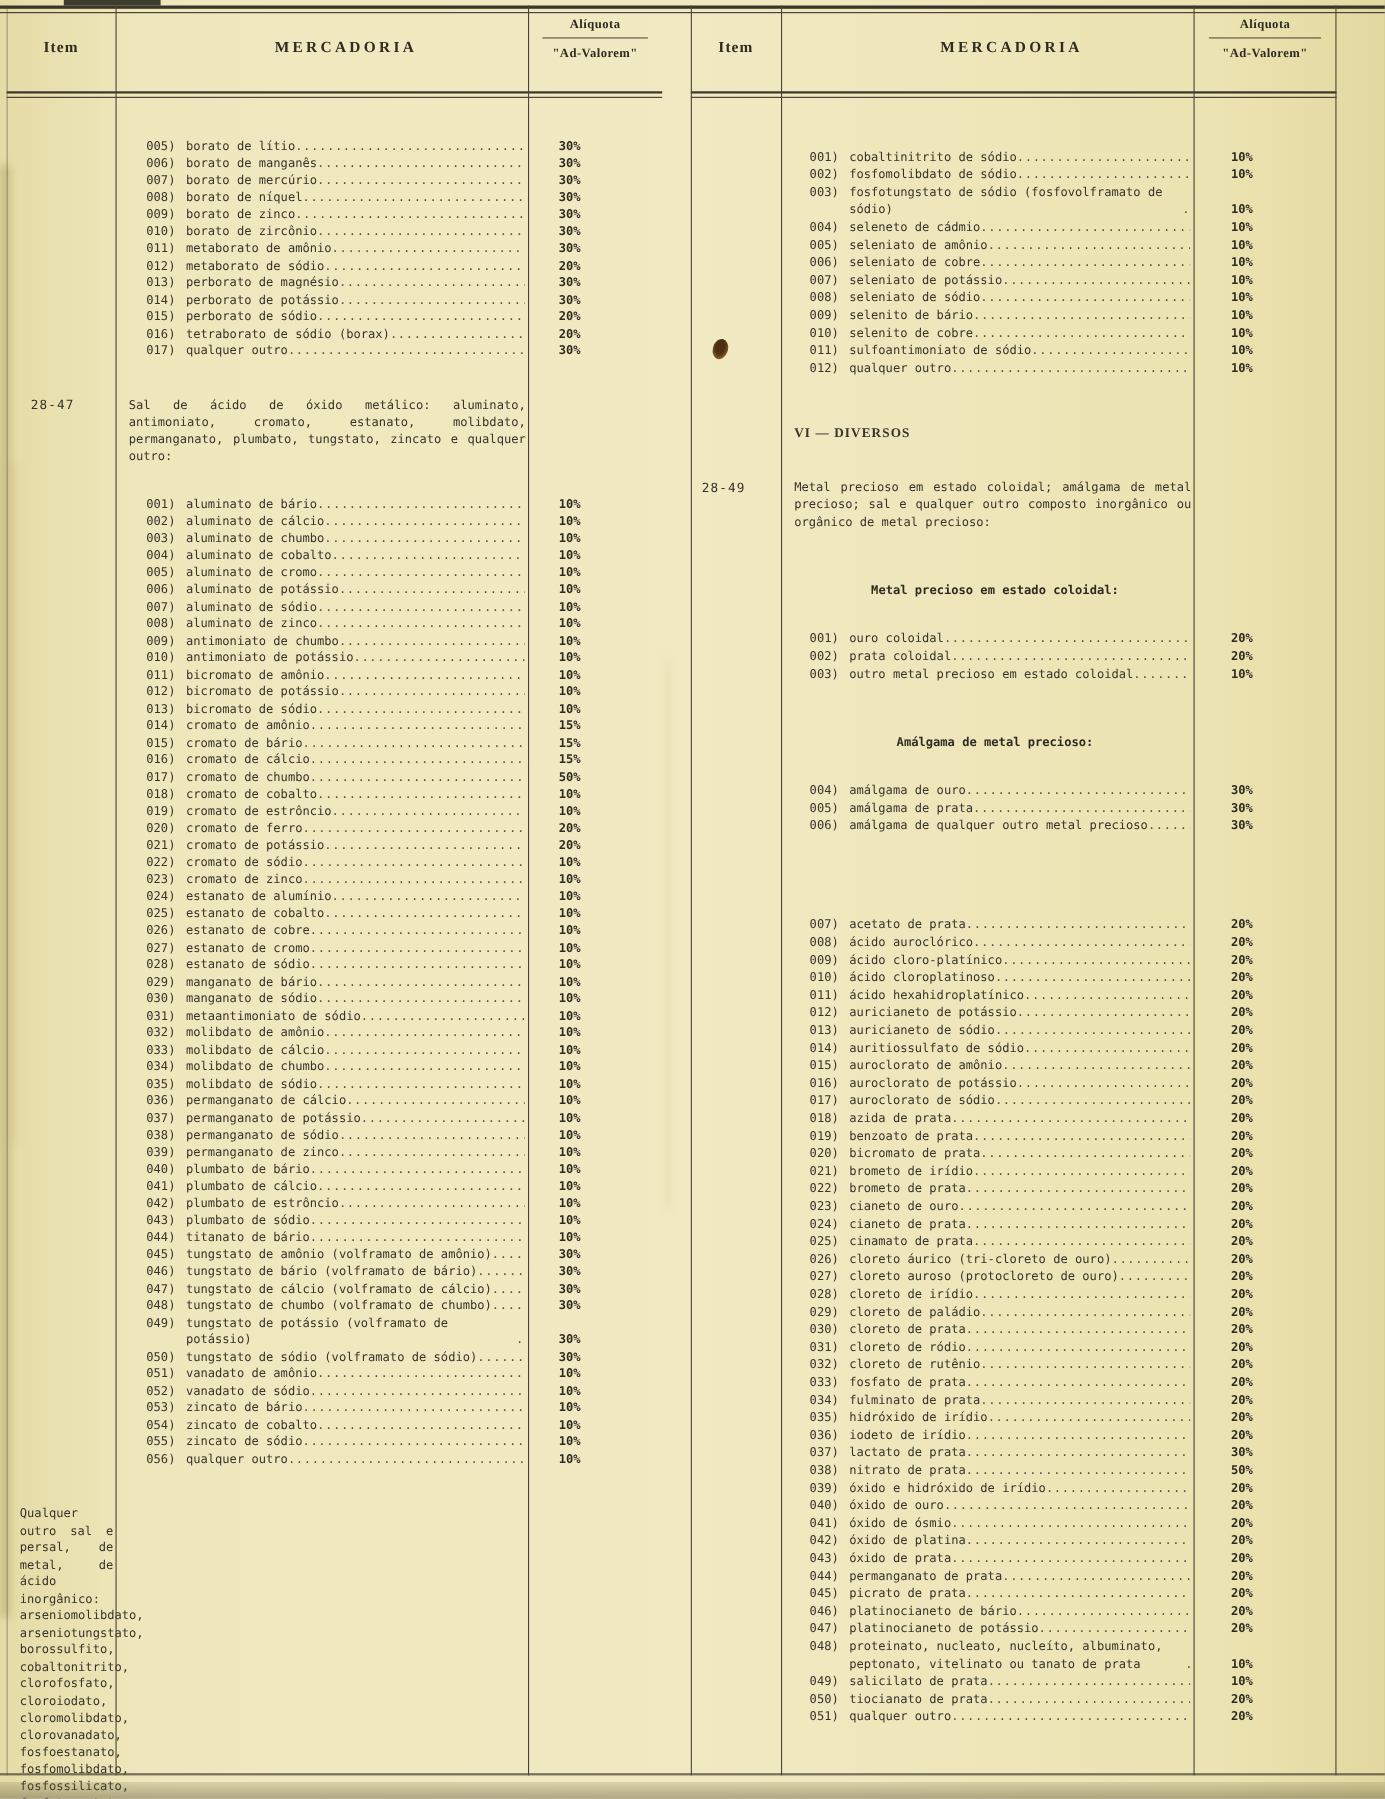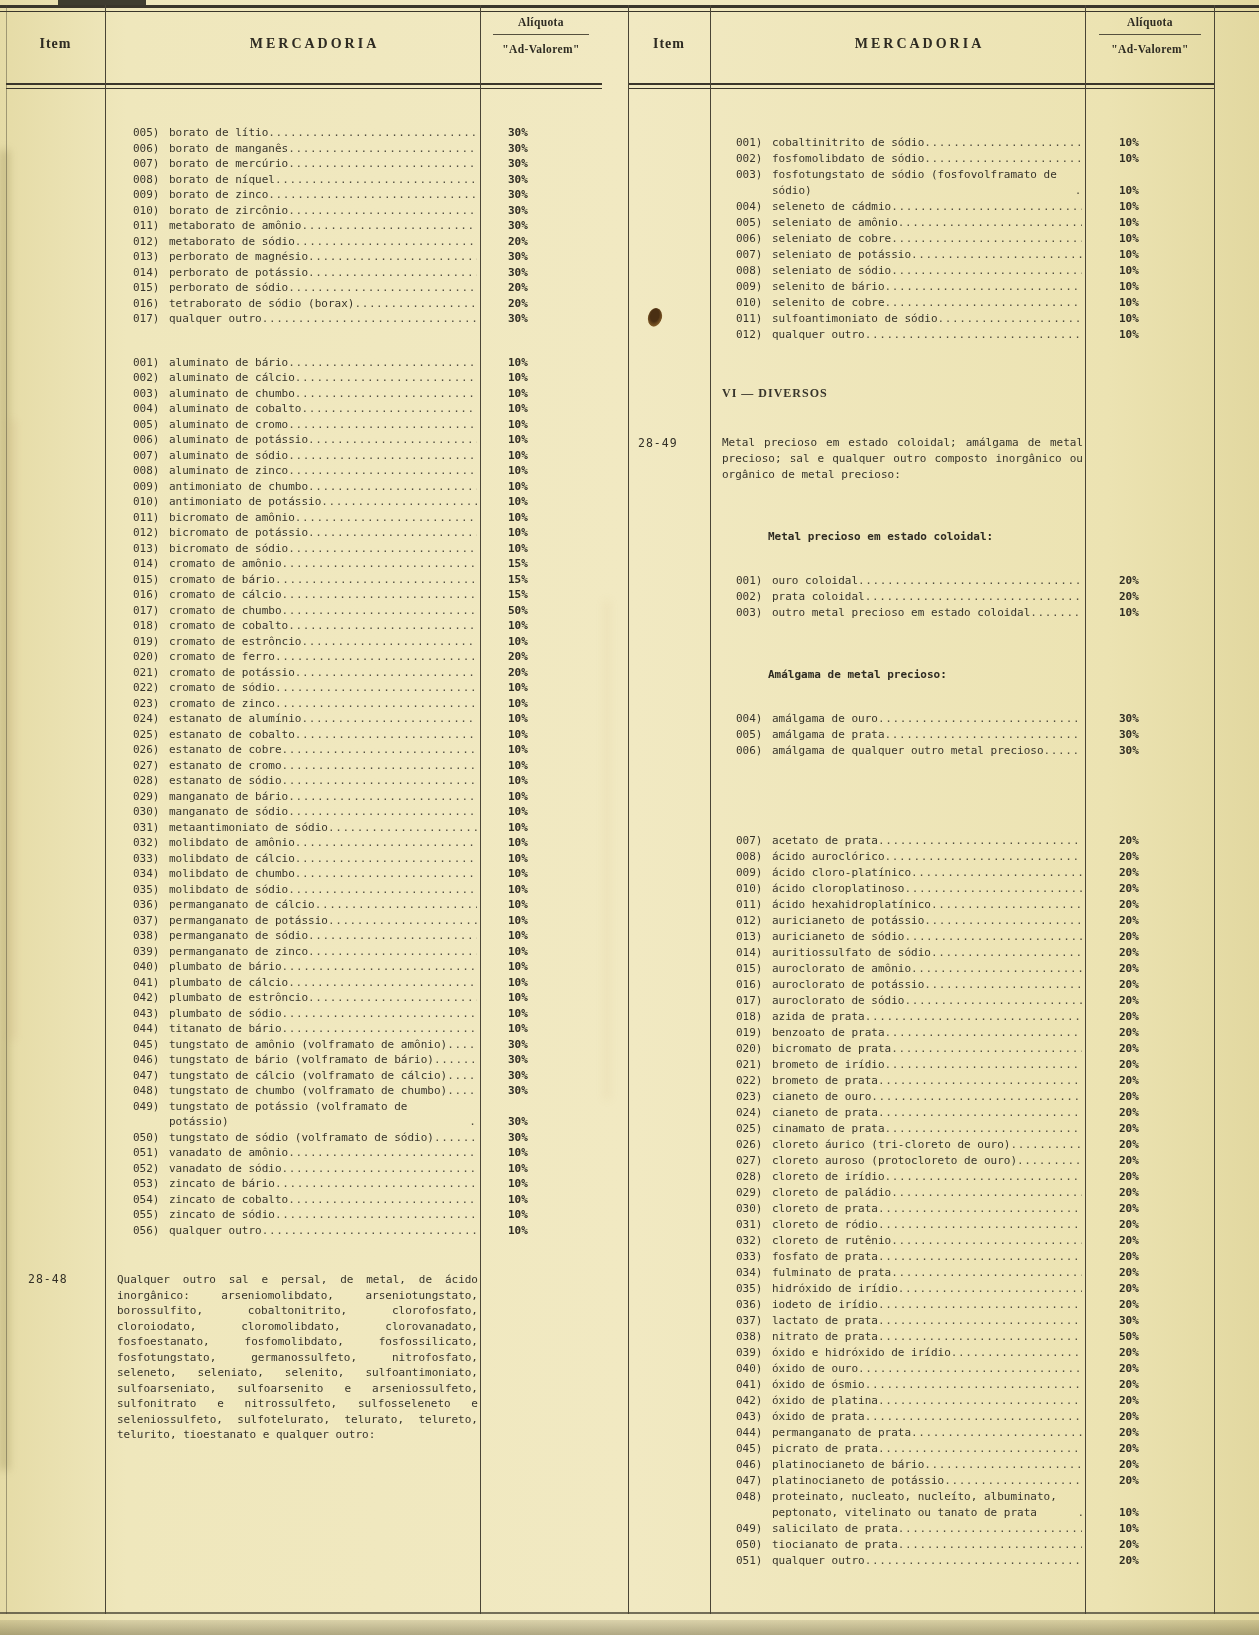--- a/index.html
+++ b/index.html
@@ -77,21 +77,21 @@
   .c-aliq { display:flex; align-items:flex-end; padding-left:var(--ratepad);
             font-size:11px; line-height:var(--lh); }
   .rate { font-weight:bold; color:#2e2b22; }
 
   .item-row .c-merc { padding-left:12px; padding-right:2px; }
   .ipara { font-size:11px; line-height:var(--lh); text-align:justify; }
 
   .section-row .htext { font-family:"Liberation Serif","DejaVu Serif",serif;
     font-weight:bold; font-size:12px; letter-spacing:1px; padding-left:12px; line-height:var(--lh); }
   .subheading-row .htext { font-weight:bold; font-size:11px; line-height:var(--lh);
-    padding-left:58px; padding-right:44px; color:#2e2b22; }
+    padding-left:58px; padding-right:44px; color:#2e2b22;text-align:center; }
 </style>
 </head>
 <body>
 
 <div class="page">
   <div class="rule-top"></div>
   <div class="corner-mark"></div>
   <div class="streak s1"></div>
   <div class="streak s2"></div>
   <div class="streak s3"></div>
@@ -273,20 +273,29 @@
                 <span class="enum">017)</span>
                 <span class="enm">qualquer outro</span>
                 <span class="edots"></span>
               </div>
             </div>
             <div class="c-aliq">
               <span class="rate">30%</span>
             </div>
           </div>
         </div>
+        <div class="block item">
+          <div class="row item-row">
+            <div class="c-item"><span class="icode">28-47</span></div>
+            <div class="c-merc">
+              <div class="ipara">Sal de ácido de óxido metálico: aluminato, antimoniato, cromato, estanato, molibdato, permanganato, plumbato, tungstato, zincato e qualquer outro:</div>
+            </div>
+            <div class="c-aliq"></div>
+          </div>
+        </div>
         <div class="block entries">
           <div class="row entry-row">
             <div class="c-item"></div>
             <div class="c-merc">
               <div class="eline">
                 <span class="enum">001)</span>
                 <span class="enm">aluminato de bário</span>
                 <span class="edots"></span>
               </div>
             </div>
@@ -1005,21 +1014,20 @@
                 <span class="edots"></span>
               </div>
             </div>
             <div class="c-aliq">
               <span class="rate">10%</span>
             </div>
           </div>
         </div>
         <div class="block item">
           <div class="row item-row">
-            <div class="c-item"><span class="icode">28-48</span></div>
             <div class="c-merc">
               <div class="ipara">Qualquer outro sal e persal, de metal, de ácido inorgânico: arseniomolibdato, arseniotungstato, borossulfito, cobaltonitrito, clorofosfato, cloroiodato, cloromolibdato, clorovanadato, fosfoestanato, fosfomolibdato, fosfossilicato, fosfotungstato, germanossulfeto, nitrofosfato, seleneto, seleniato, selenito, sulfoantimoniato, sulfoarseniato, sulfoarsenito e arseniossulfeto, sulfonitrato e nitrossulfeto, sulfosseleneto e seleniossulfeto, sulfotelurato, telurato, telureto, telurito, tioestanato e qualquer outro:</div>
             </div>
             <div class="c-aliq"></div>
           </div>
         </div>
       </div>
     <div class="vl vl0"></div>
     <div class="vl vl1"></div>
     <div class="vl vl2"></div>

